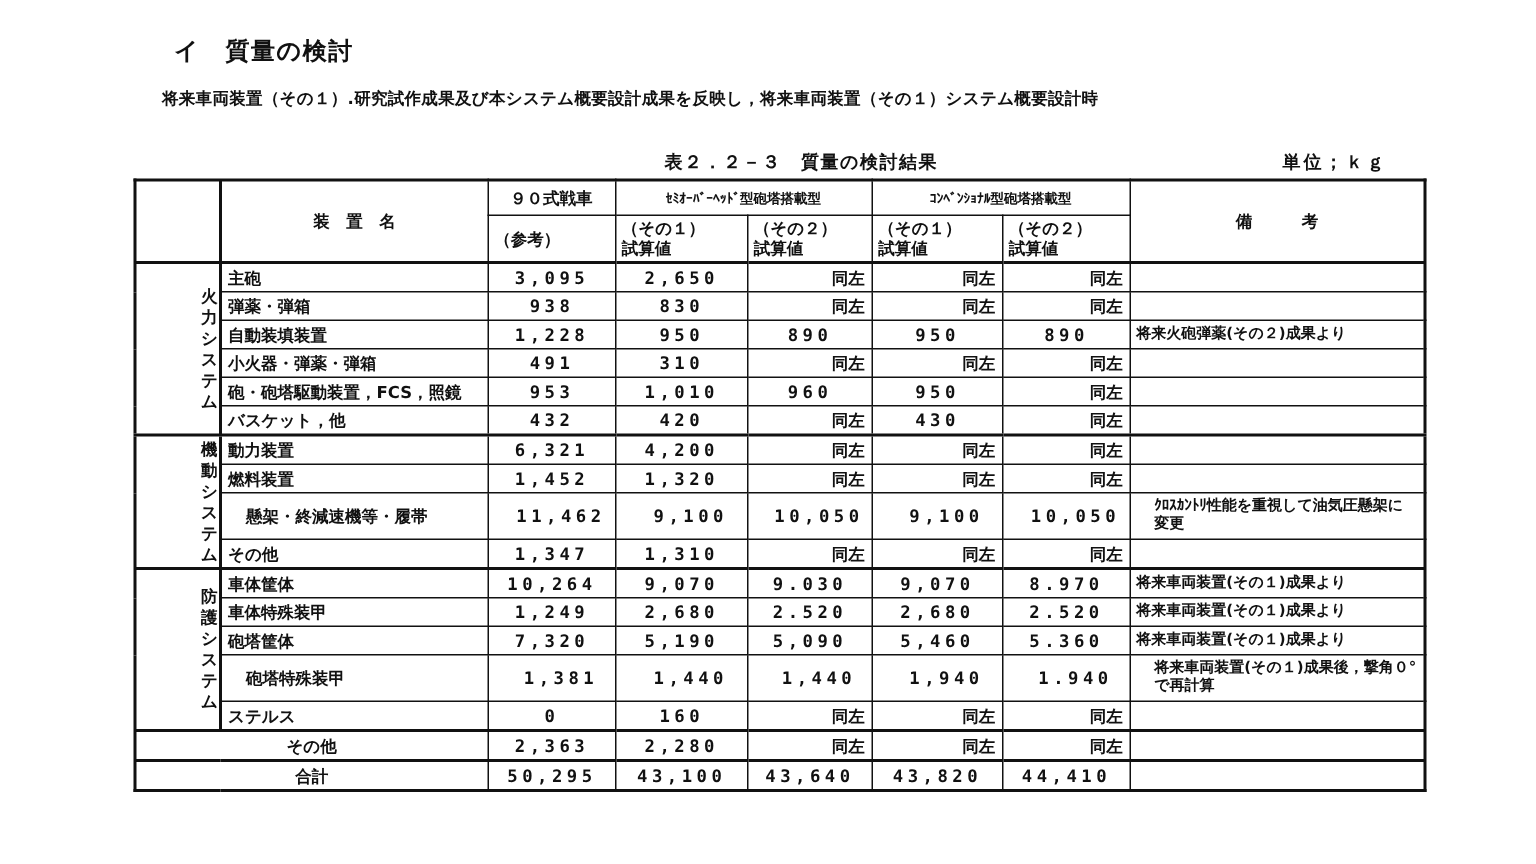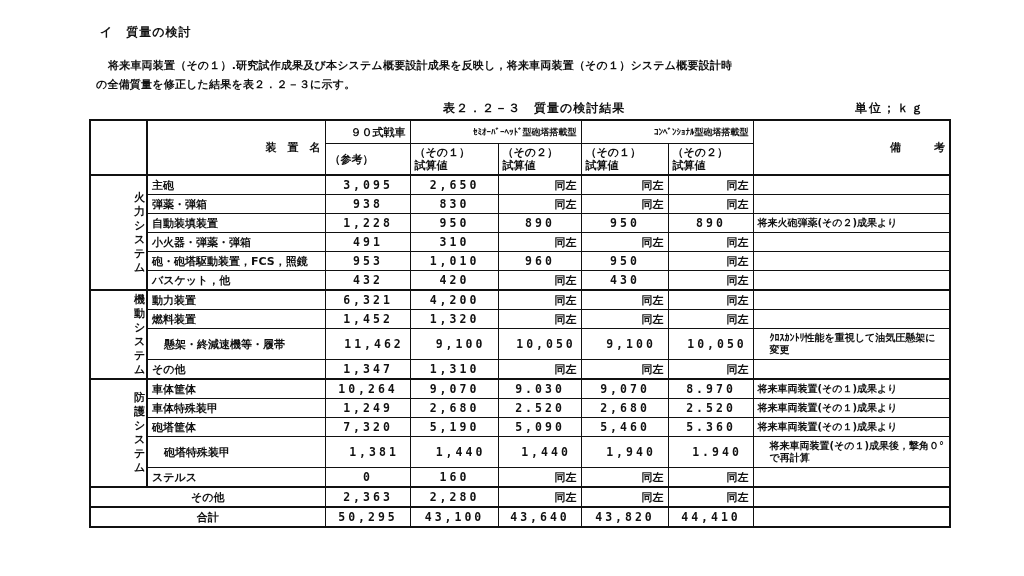--- a/index.html
+++ b/index.html
@@ -1,42 +1,41 @@
 <!DOCTYPE html>
 <html><head>
 <meta charset="utf-8">
 <style>
   html, body { margin:0; padding:0; background:#ffffff; }
   body { width:1024px; height:576px; position:relative; overflow:hidden;
          font-family:"DejaVu Sans", sans-serif; color:#111; }
-  .heading { position:absolute; left:100px; top:24px; font-size:12px; font-weight:bold; letter-spacing:1px; }
+  .heading { position:absolute; left:116px; top:24px; font-size:16px; font-weight:bold; letter-spacing:1px; }
   .para { position:absolute; left:108px; top:56px; width:860px; font-size:11px; font-weight:bold; line-height:19px; letter-spacing:0.2px; }
   .para .l2 { margin-left:-12px; display:block; }
   .caption { position:absolute; left:443px; top:100px; font-size:12px; font-weight:bold; letter-spacing:1px; }
   .unit { position:absolute; left:855px; top:100px; font-size:12px; font-weight:bold; letter-spacing:2px; }
   table { position:absolute; left:89px; top:119px; border-collapse:collapse; table-layout:fixed; width:860px; border:2px solid #111; }
   td { border:1px solid #111; padding:0 4px; font-size:11px; font-weight:bold; height:18px; overflow:hidden; white-space:nowrap; }
   td.num { text-align:center; font-family:"DejaVu Sans Mono", monospace; letter-spacing:3px; font-size:11.5px; padding-right:3px; }
   td.same { text-align:right; }
   td.c { text-align:center; }
   td.grp { text-align:center; white-space:normal; line-height:14px; border-right:2px solid #111;padding-left:43px; }
   td.note { font-size:10px; white-space:normal; line-height:12px; }
   td.small { font-size:9px; }
   tr.tall td { height:30px;padding-left:16px; }
-  tr.hd td { height:22px; text-align:right; }
+  tr.hd td { height:22px; text-align:center; }
   tr.hd2 td { height:30px; text-align:left; white-space:normal; line-height:13px; }
   tr.thick-top td { border-top:2px solid #111; }
 </style>
 </head>
 <body>
 
 <div class="heading">イ　質量の検討</div>
 <div class="para">
   <span>将来車両装置（その１）.研究試作成果及び本システム概要設計成果を反映し，将来車両装置（その１）システム概要設計時</span>
-  <span class="l2">の全備質量を修正した結果を表２．２－３に示す。</span>
 </div>
 <div class="caption">表２．２－３　質量の検討結果</div>
 <div class="unit">単位；ｋｇ</div>
 
 <table>
   <colgroup>
     <col style="width:57px">
       <col style="width:178px">
       <col style="width:85px">
       <col style="width:88px">

